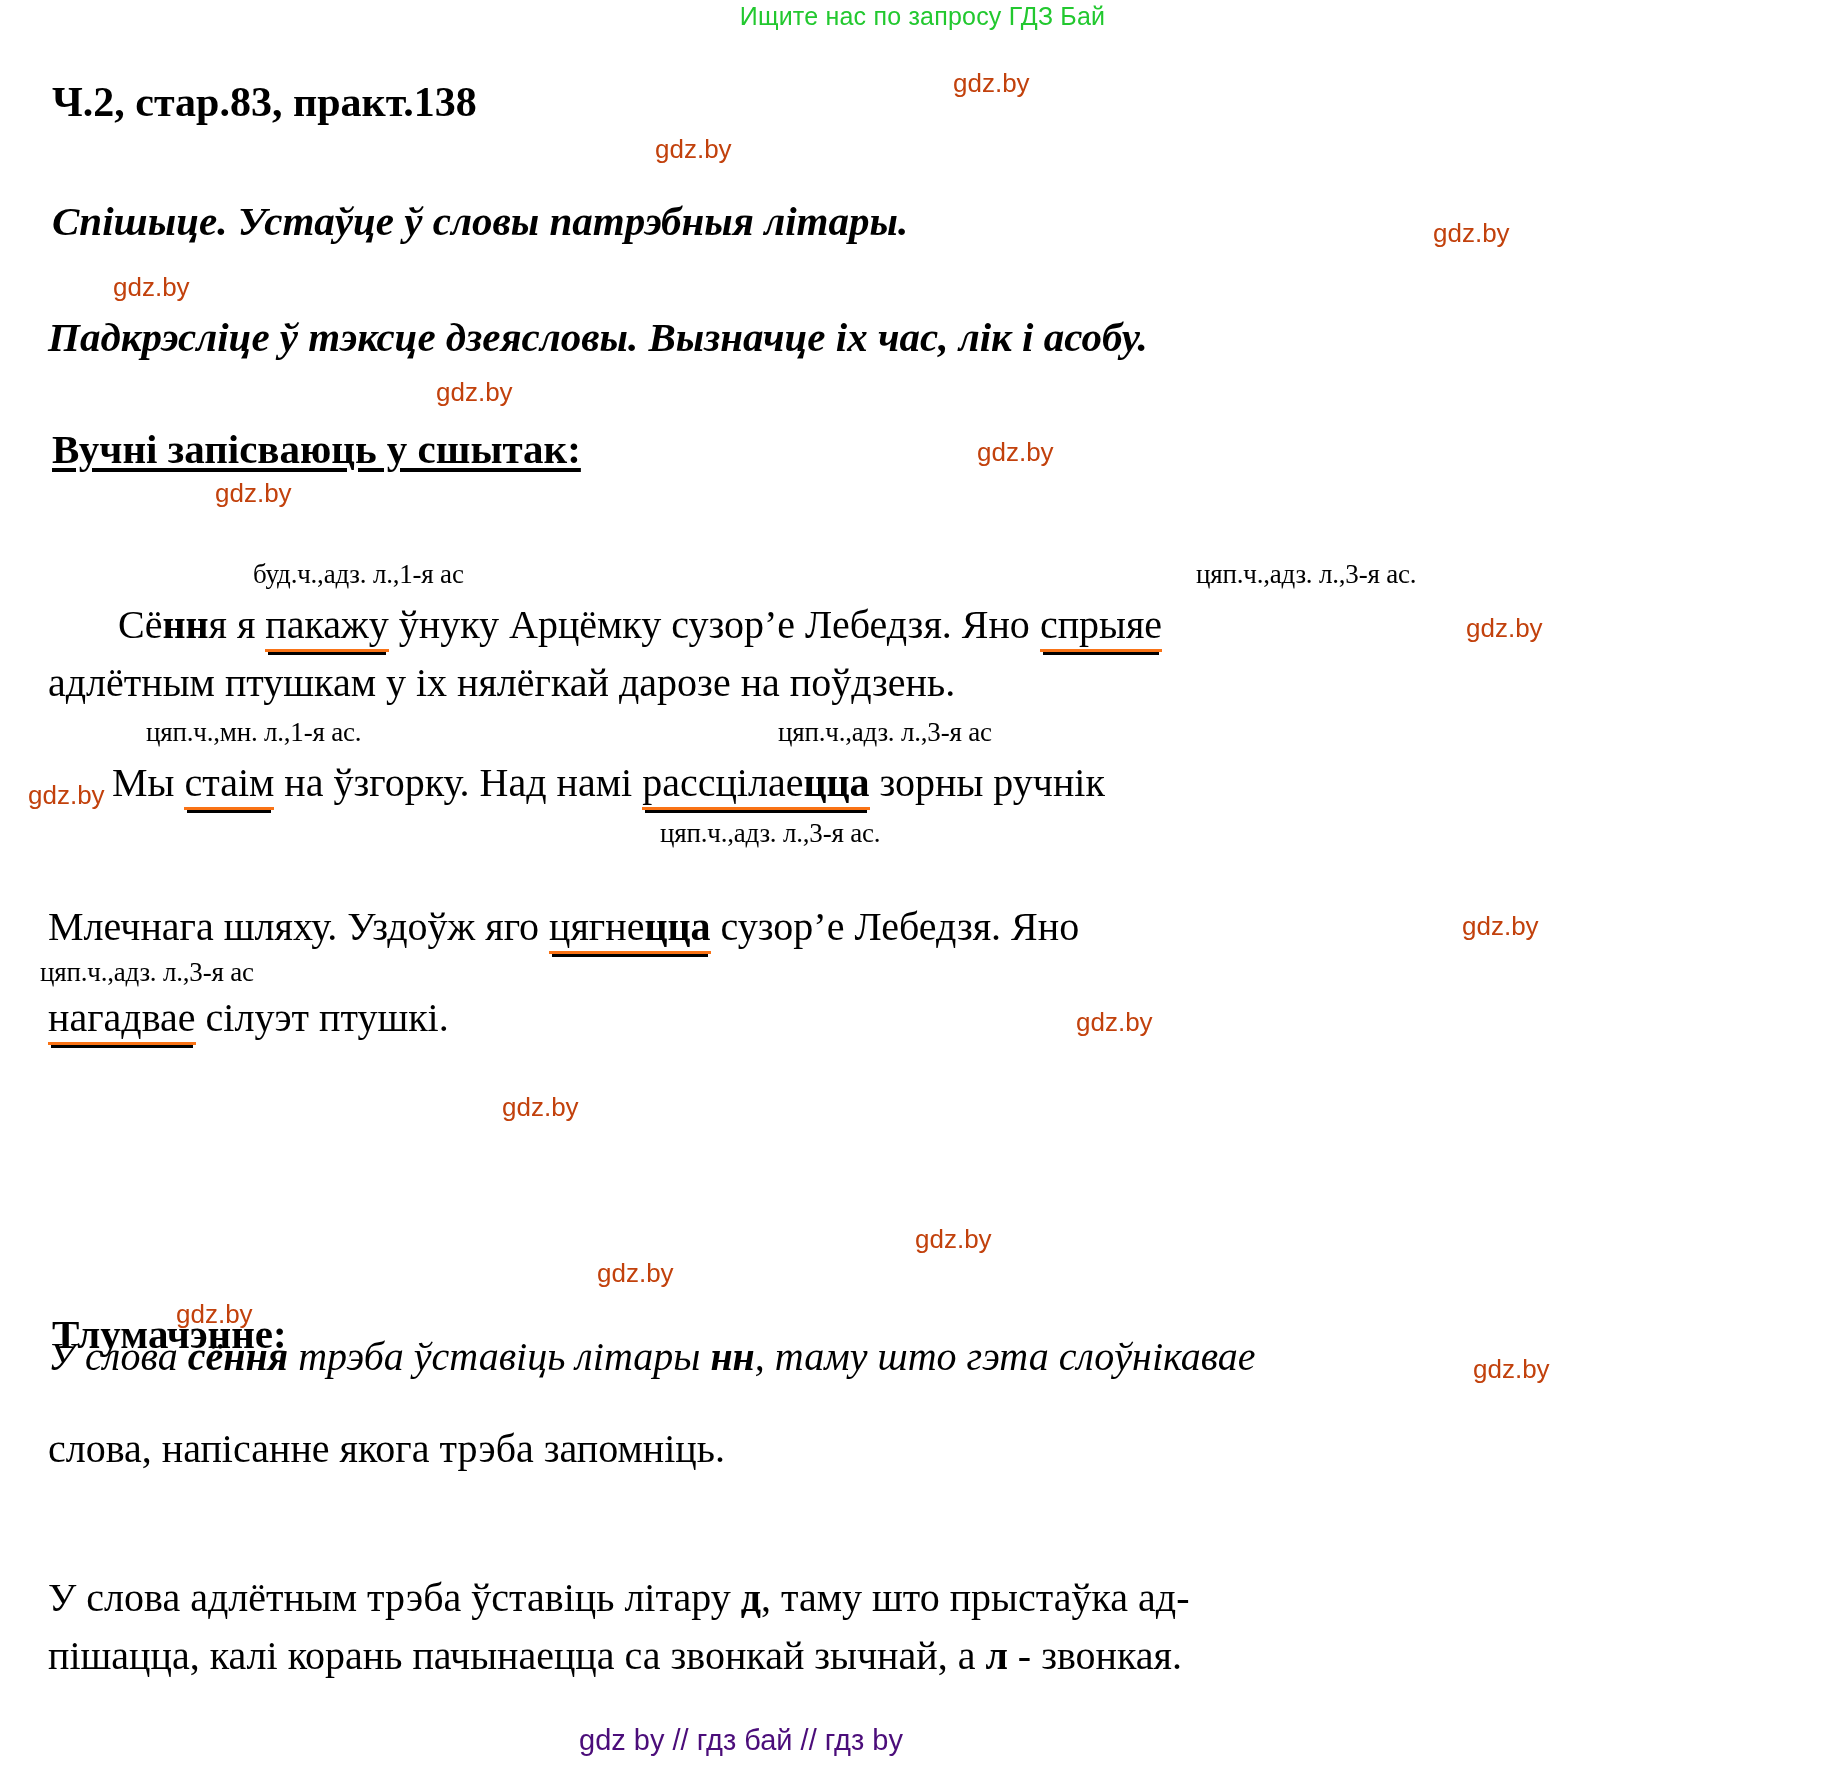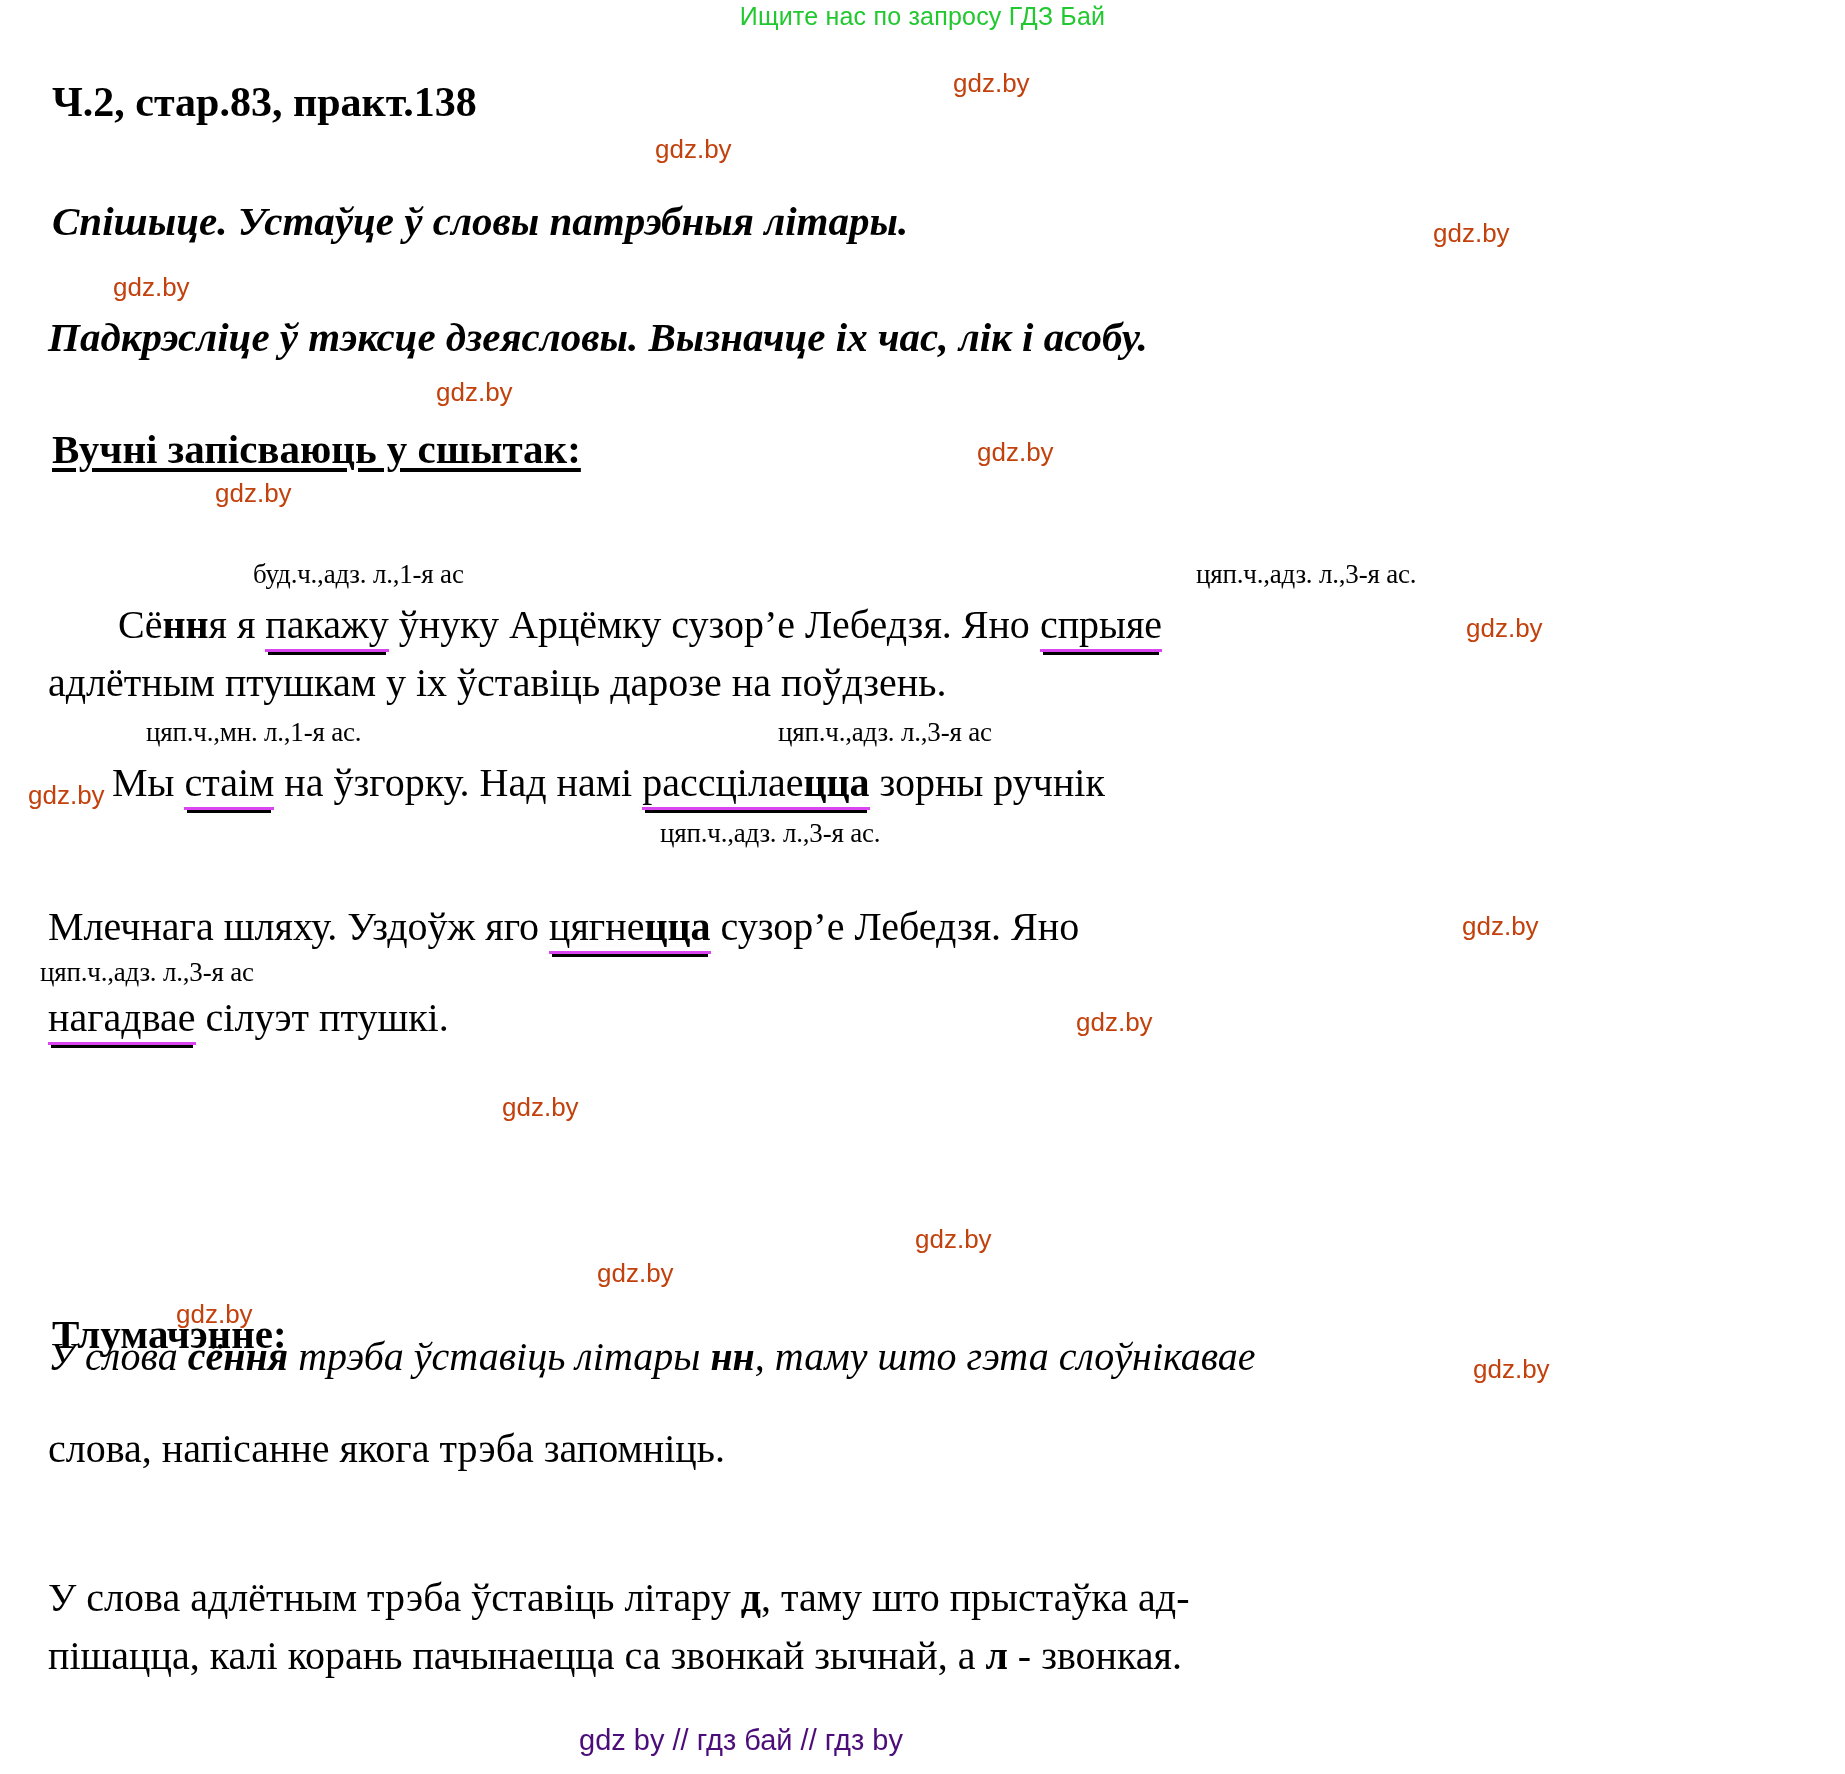--- a/index.html
+++ b/index.html
@@ -93,21 +93,21 @@
     position: absolute;
     font-size: 40px;
     white-space: nowrap;
     line-height: 1;
   }
 
   
   .dbl {
     position: relative;
     padding-bottom: 2px;
-    border-bottom: 3px solid #d946ef;
+    border-bottom: 3px solid #f97316;
     box-shadow: 0 6px 0 -3px #000;
   }
   .bold { font-weight: bold; }
 
   
   .explain-head {
     position: absolute;
     left: 52px;
     top: 1310px;
     font-size: 41px;
@@ -161,21 +161,21 @@
 
   <div class="subhead">Вучні запісваюць у сшытак:</div>
 
   <div class="anno" style="left:253px; top:559px;">буд.ч.,адз. л.,1-я ас</div>
   <div class="anno" style="left:1196px; top:559px;">цяп.ч.,адз. л.,3-я ас.</div>
 
   <div class="line" style="left:118px; top:605px;">
     <span>Сё</span><span class="bold">нн</span><span>я я </span><span class="dbl">пакажу</span><span> ўнуку Арцёмку сузор’е Лебедзя. Яно </span><span class="dbl">спрыяе</span>
   </div>
 
-  <div class="line" style="left:48px; top:663px;">адлётным птушкам у іх ўставіць дарозе на поўдзень.</div>
+  <div class="line" style="left:48px; top:663px;">адлётным птушкам у іх нялёгкай дарозе на поўдзень.</div>
 
   <div class="anno" style="left:146px; top:717px;">цяп.ч.,мн. л.,1-я ас.</div>
   <div class="anno" style="left:778px; top:717px;">цяп.ч.,адз. л.,3-я ас</div>
 
   <div class="line" style="left:112px; top:763px;">
     <span>Мы </span><span class="dbl">стаім</span><span> на ўзгорку. Над намі </span><span class="dbl"><span>рассцілае</span><span class="bold">цца</span></span><span> зорны ручнік</span>
   </div>
 
   <div class="anno" style="left:660px; top:818px;">цяп.ч.,адз. л.,3-я ас.</div>
 

